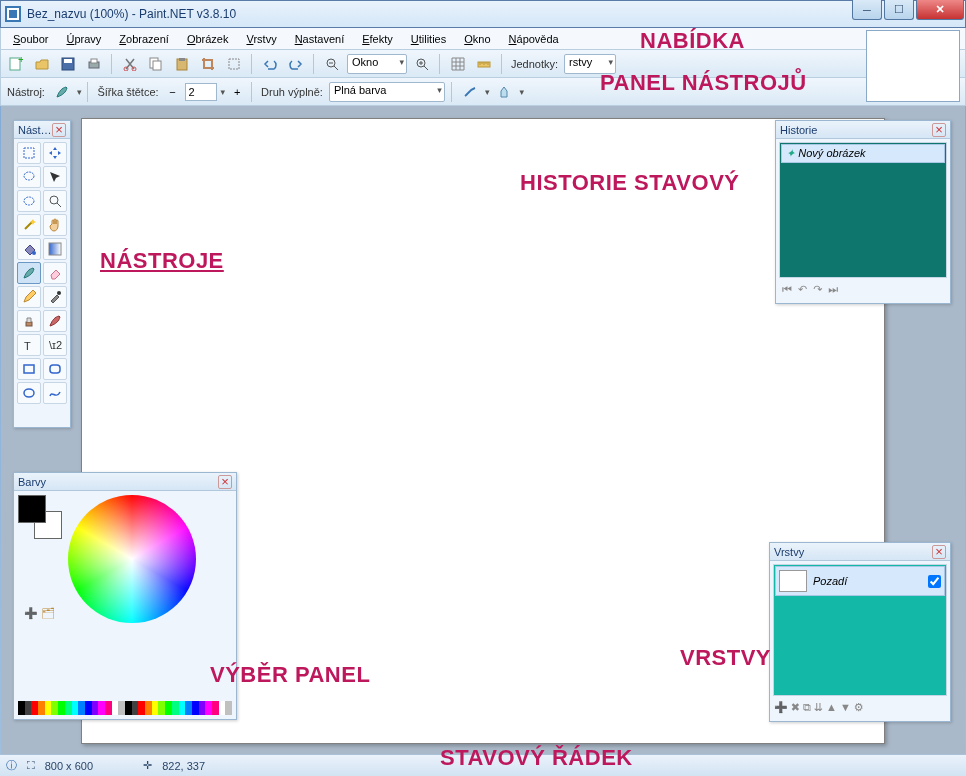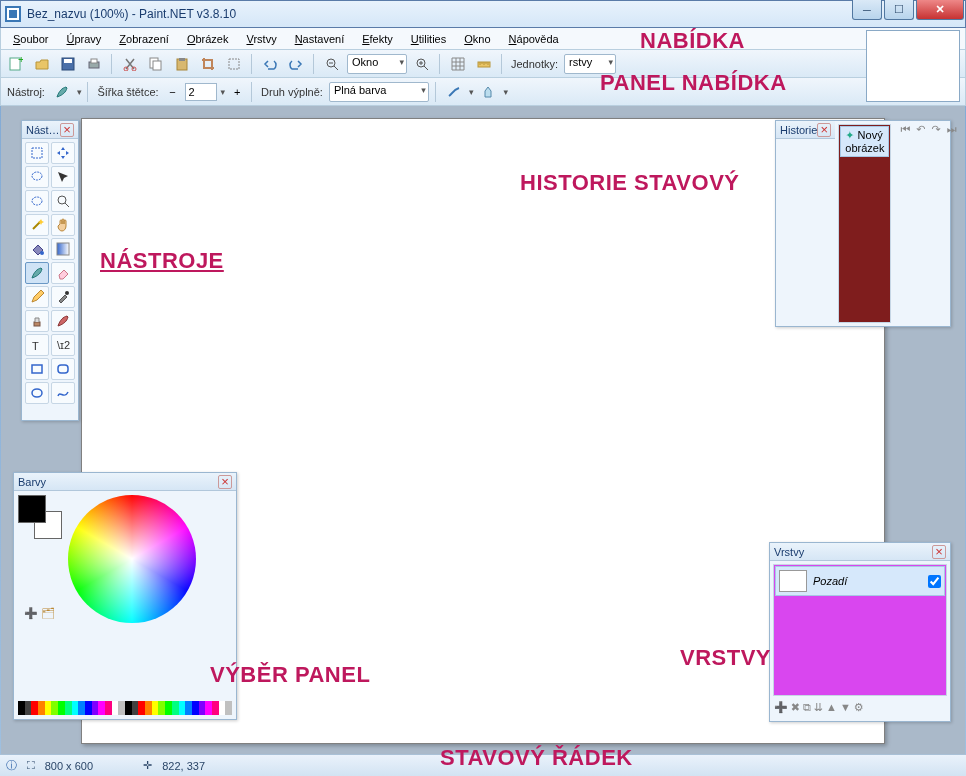--- a/index.html
+++ b/index.html
@@ -33,35 +33,35 @@
 .workarea { position:absolute; top: 106px; left:1px; right:1px; bottom:22px; background:#aab9c9; }
 .canvas { position:absolute; top:12px; left:80px; right:80px; bottom:10px; background:#fff; border:1px solid #808080; box-shadow: 2px 2px 4px rgba(0,0,0,.25);}
 
 
 .panel { position:absolute; background:#eef5fc; border:1px solid #9ab6d0; box-shadow:1px 1px 3px rgba(0,0,0,.2);}
 .panel-title { height:18px; background:linear-gradient(#eaf3fb,#d6e6f5); border-bottom:1px solid #b1c7db; display:flex; align-items:center; padding:0 4px; font-size:11px; color:#1a3c6e;}
 .panel-title .spacer{flex:1;}
 .panel-close { width:14px; height:14px; font-size:13px; text-align:center; color:#c33; border:1px solid #c99; border-radius:2px; line-height:12px;}
 
 
-.tools { top: 14px; left: 20px; width: 58px; padding-bottom:13px;}
+.tools { top: 14px; left: 12px; width: 58px; padding-bottom:20px;}
 .tools-panel-title { font-size:11px; }
 .tools-grid { display:grid; grid-template-columns: 1fr 1fr; gap:2px; padding:3px;}
 .tool { width:24px; height:22px; border:1px solid #c6d6e5; background:#f7fbfe; display:flex; align-items:center; justify-content:center; border-radius:2px;}
 .tool.sel { background:#cfe3f6; border-color:#6a98c5;}
 
 
-.history { top:14px; right:14px; width:176px; height:207px; display:flex; flex-direction:row;}
-.history-list { flex:1; background:#7f1d1d; margin:3px; border:1px solid #c6d6e5;}
+.history { top:14px; right:14px; width:176px; height:184px; display:flex; flex-direction:column;}
+.history-list { flex:1; background:#0f766e; margin:3px; border:1px solid #c6d6e5;font-style:italic;}
 .history-item { padding:2px 4px; background:#d6e8fb; border:1px solid #a7c7e4; margin:1px;}
 .history-nav { height:22px; display:flex; gap:6px; padding:2px 6px; color:#888;}
 
 
 .layers { bottom:32px; right:14px; width:182px; height:180px; display:flex; flex-direction:column;}
-.layers-list { flex:1; background:#d946ef; margin:3px; border:1px solid #c6d6e5;}
+.layers-list { flex:1; background:#14b8a6; margin:3px; border:1px solid #c6d6e5;}
 .layer-item { display:flex; align-items:center; gap:6px; padding:3px; background:#d6e8fb; border:1px solid #a7c7e4; margin:1px;}
 .layer-thumb { width:28px; height:22px; background:#fff; border:1px solid #999;}
 .layer-item input[type=checkbox]{ margin-left:auto;}
 .layers-btns { height:22px; display:flex; gap:3px; padding:2px 4px; color:#888; font-size:13px;}
 
 
 .colors { bottom:34px; left:12px; width:224px; height:248px; display:flex; flex-direction:column;}
 .colors-top { display:flex; gap:4px; padding:4px; align-items:center;}
 .colors-body { flex:1; display:flex; gap:6px; padding:4px; align-items:flex-start;}
 .swatch-pair { position:relative; width:44px; height:44px;}
@@ -225,21 +225,21 @@
     </div>
   <span style="font-size:9px;color:#555;">▾</span>
   <div class="tsep"></div>
   <span class="tlabel">Šířka štětce:</span>
   <div class="tbtn" style="width:16px;">−</div>
   <input class="tinput" value="2" style="">
   <span style="font-size:9px;color:#555;">▾</span>
   <div class="tbtn" style="width:16px;">+</div>
   <div class="tsep"></div>
   <span class="tlabel">Druh výplně:</span>
-  <div class="tcombo" style="width:100px;">Plná barva</div>
+  <div class="tcombo" style="width:116px;">Plná barva</div>
   <div class="tsep"></div>
   <div class="tbtn">
       <svg width="14" height="14">
         <path d="M2 11c3-2 4-6 10-8" stroke="#3a77b5" fill="none" stroke-width="2"></path>
       </svg>
     </div>
   <span style="font-size:9px;color:#555;">▾</span>
   <div class="tbtn">
       <svg width="14" height="14">
         <path d="M4 12V6l3-4 3 4v6z" fill="#bde" stroke="#58a"></path>
@@ -486,18 +486,18 @@
 <div class="statusbar">
   <span style="color:#36a;">ⓘ</span>
   <span>⛶</span>
   <span>800 x 600</span>
   <span style="width:30px;"></span>
   <span>✛</span>
   <span>822, 337</span>
 </div>
 
 <div class="ann" style="top:28px; left:640px;">NABÍDKA</div>
-<div class="ann" style="top:70px; left:600px;">PANEL NABÍDKA</div>
+<div class="ann" style="top:70px; left:600px;">PANEL NÁSTROJŮ</div>
 <div class="ann" style="top:248px; left:100px;text-decoration:underline;">NÁSTROJE</div>
 <div class="ann" style="top:170px; left:520px;">HISTORIE  STAVOVÝ</div>
 <div class="ann" style="top:662px; left:210px;">VÝBĚR PANEL</div>
 <div class="ann" style="top:645px; left:680px;">VRSTVY</div>
 <div class="ann" style="top:745px; left:440px;">STAVOVÝ ŘÁDEK</div>
 
 </body></html>

